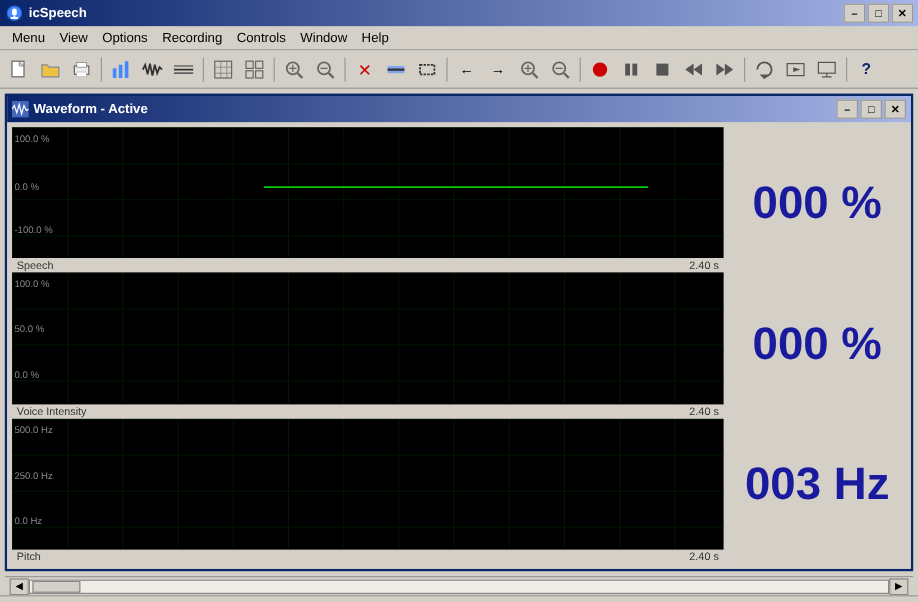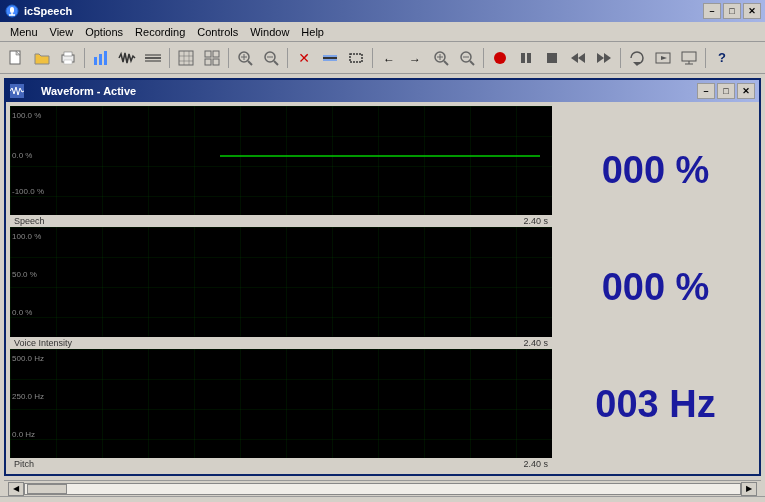--- a/index.html
+++ b/index.html
@@ -112,21 +112,21 @@
       background: linear-gradient(to right, #0a246a, #a6b5e7);
       height: 22px;
       display: flex;
       align-items: center;
       padding: 0 4px;
       justify-content: space-between;
     }
     .waveform-title-left {
       display: flex;
       align-items: center;
-      gap: 17px;
+      gap: 4px;
       color: white;
       font-weight: bold;
       font-size: 11px;
     }
     .waveform-title-icon {
       width: 14px;
       height: 14px;
       display: flex;
       align-items: center;
       justify-content: center;
@@ -165,21 +165,21 @@
       display: flex;
       justify-content: space-between;
       font-size: 9px;
       color: #333;
       padding: 1px 4px;
       background: #d4d0c8;
     }
 
     
     .right-panel {
-      width: 207px;
+      width: 156px;
       display: flex;
       flex-direction: column;
       justify-content: space-around;
       align-items: center;
       padding: 10px 4px;
     }
     .big-number {
       font-size: 38px;
       font-weight: bold;
       color: #1a1a9e;

